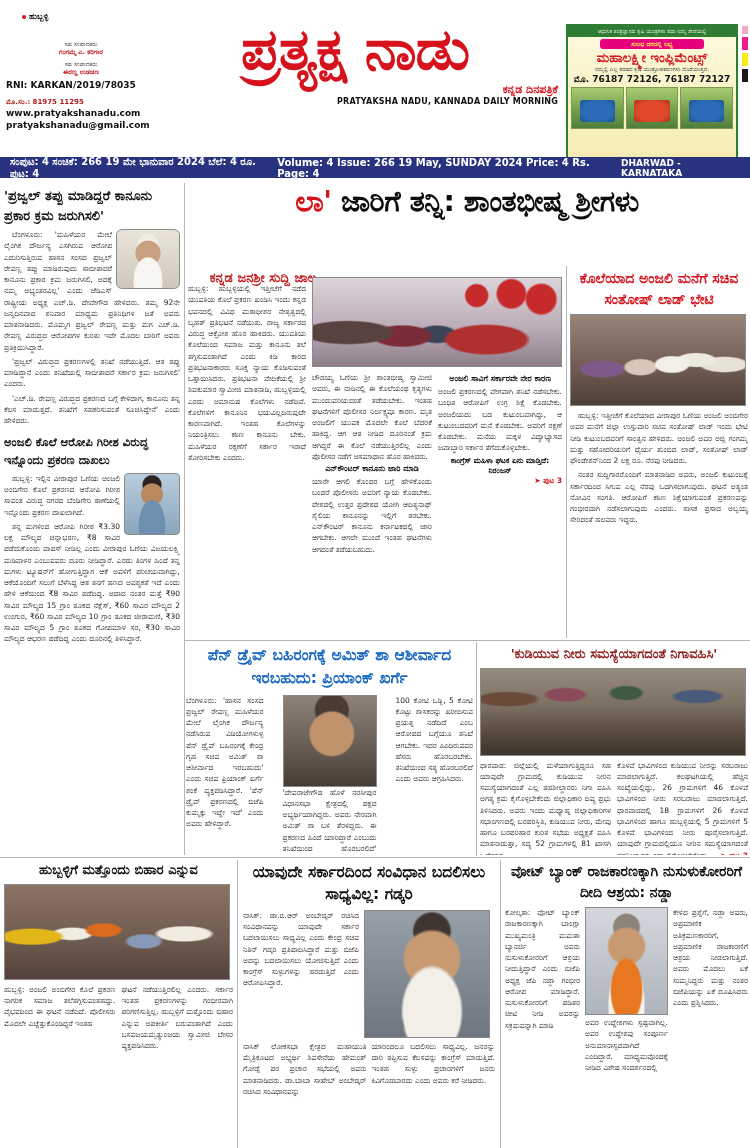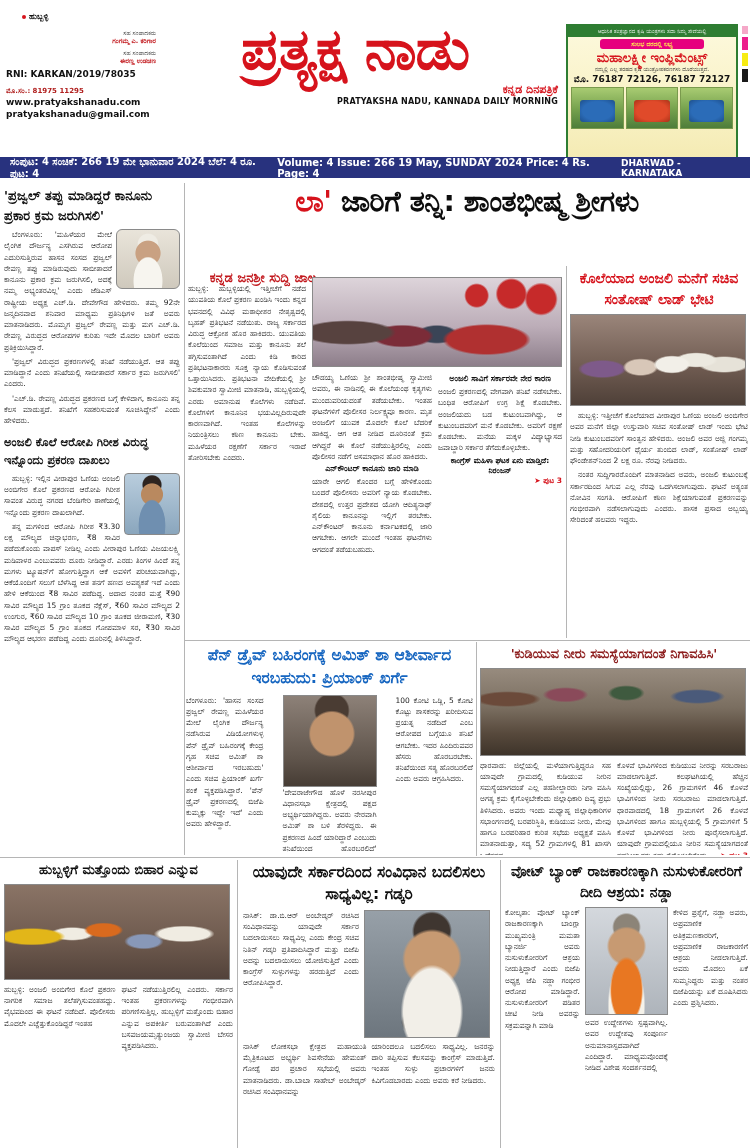--- a/index.html
+++ b/index.html
@@ -3,21 +3,21 @@
 <meta charset="utf-8">
 <style>
   * { margin:0; padding:0; box-sizing:border-box; }
   body { background:#e8e8e8; font-family:"DejaVu Sans", sans-serif; }
   .page { position:relative; width:750px; height:1148px; background:#ffffff; margin:0 auto; overflow:hidden; }
 
   
   .pub-info { position:absolute; left:6px; top:12px; width:172px; color:#222; }
   .edition-line { font-size:8px; font-weight:bold; margin-left:16px; color:#111; }
   .dot { width:4px; height:4px; background:#d6131c; border-radius:50%; display:inline-block; margin-right:3px; vertical-align:middle; }
-  .coed-block { text-align:right; width:150px; margin-top:7px; }
+  .coed-block { text-align:center; width:150px; margin-top:18px; }
   .coed-label { font-size:6px; color:#333; }
   .coed-name { font-size:6.5px; color:#c2181d; font-weight:bold; margin-bottom:4px; }
   .rni { font-size:9px; font-weight:bold; color:#111; }
   .ph-line { font-size:7px; color:#b1201f; margin-top:8px; font-weight:bold; }
   .web, .email { font-size:9px; font-weight:bold; color:#111; margin-top:2px; }
 
   .masthead { position:absolute; left:148px; top:20px; width:414px; text-align:center; }
   .mast-title { font-size:57px; font-weight:bold; color:#d6131c; line-height:1.05; letter-spacing:-1px; white-space:nowrap; }
   .mast-subs { text-align:right; padding-right:4px; margin-top:3px; }
   .sub-kn { font-size:11px; font-weight:bold; color:#d6131c; }

